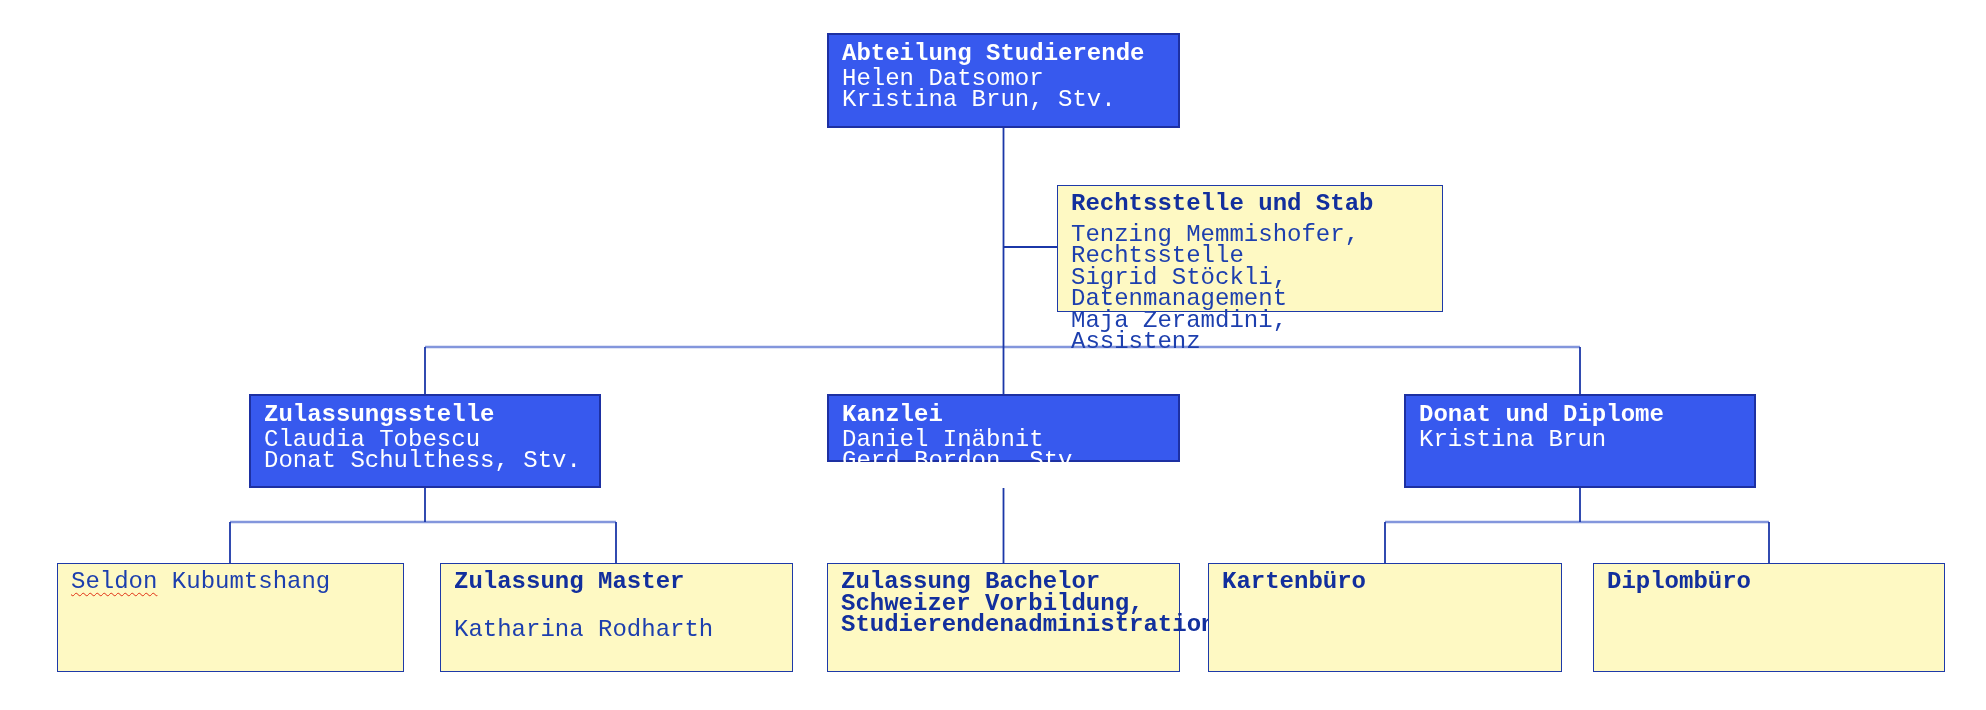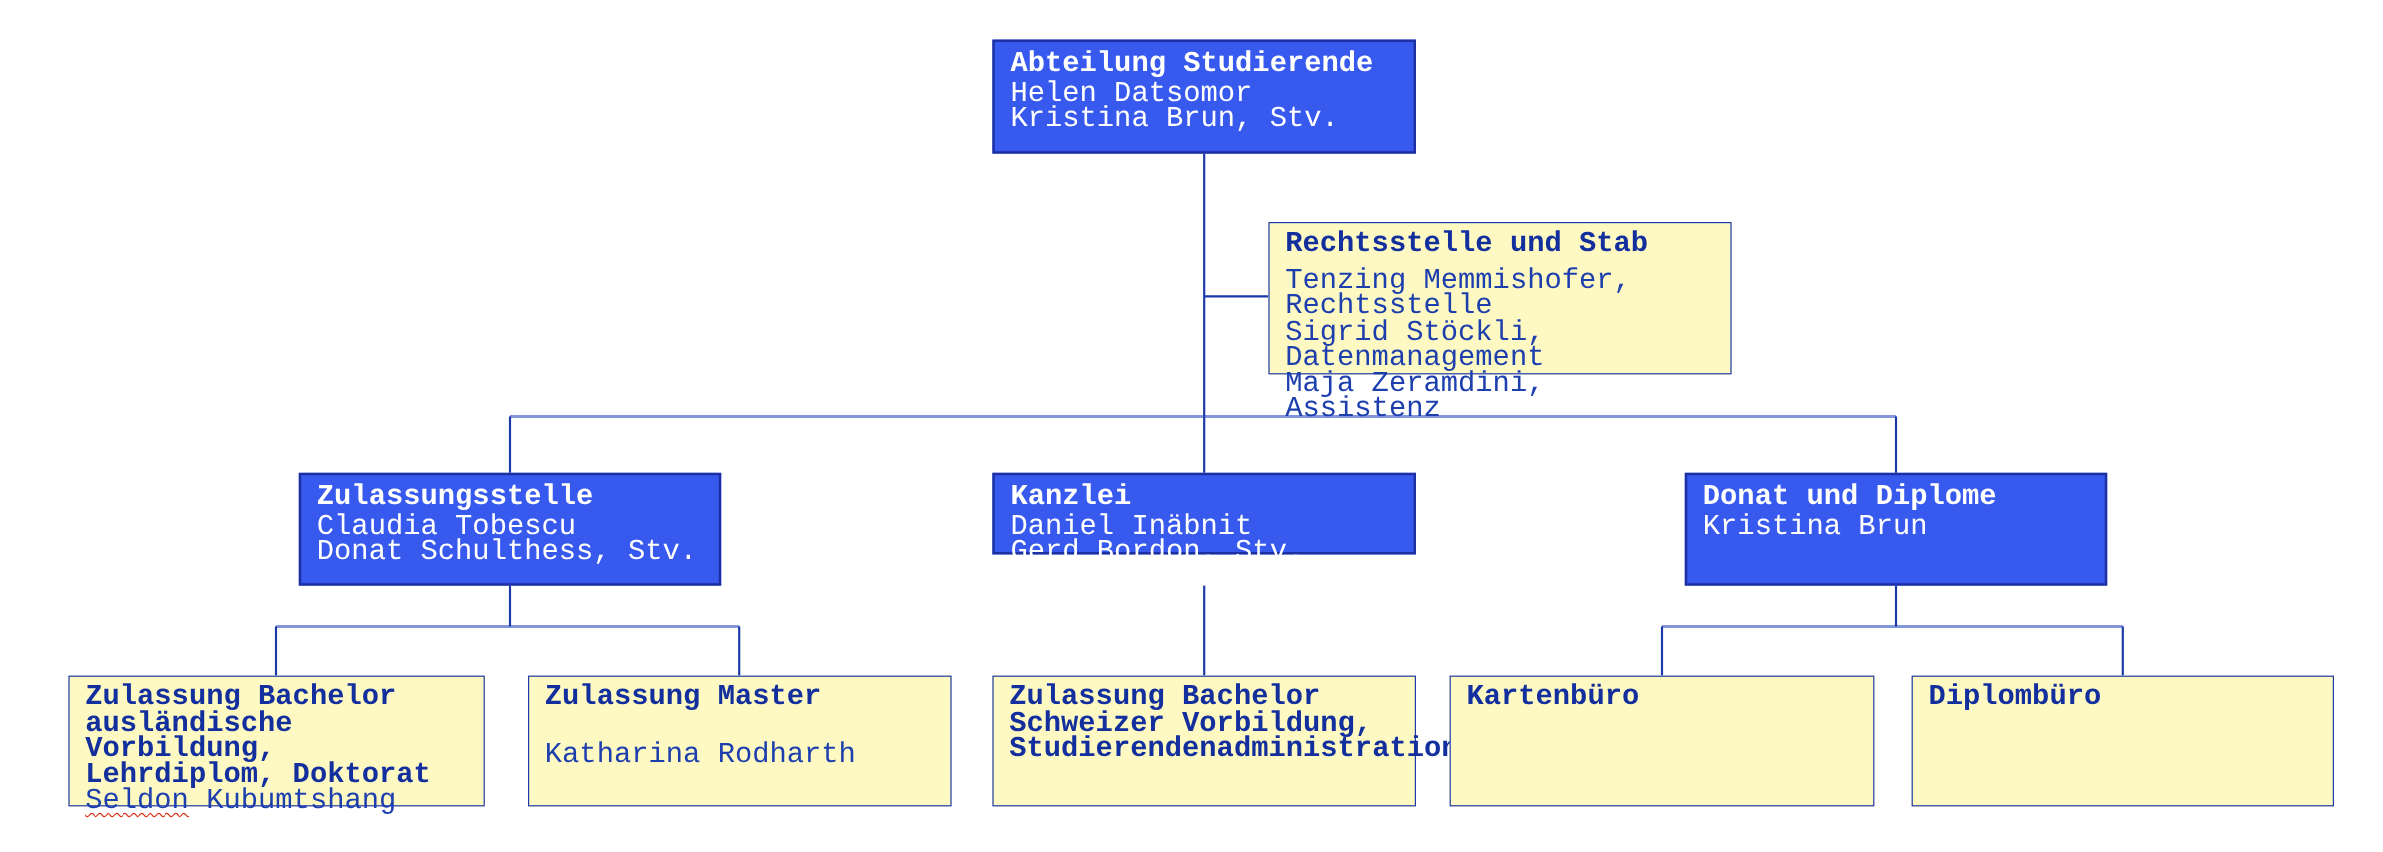--- a/index.html
+++ b/index.html
@@ -91,21 +91,20 @@
     <div class="node-line">Daniel Inäbnit</div>
     <div class="node-line">Gerd Bordon, Stv.</div>
   </div>
 
   <div class="node blue" id="nodeKarten">
     <div class="node-title">Donat und Diplome</div>
     <div class="node-line">Kristina Brun</div>
   </div>
 
   <div class="node white" id="nodeBachAusl">
-    <div class="node-title">Zulassung Bachelor ausländische Vorbildung, Lehrdiplom, Doktorat</div>
     <div class="node-line"><span class="misspelled">Seldon</span><span> Kubumtshang</span></div>
   </div>
 
   <div class="node white" id="nodeMaster">
     <div class="node-title">Zulassung Master</div>
     <div class="node-line">Katharina Rodharth</div>
   </div>
 
   <div class="node white" id="nodeBachCh">
     <div class="node-title">Zulassung Bachelor Schweizer Vorbildung, Studierendenadministration</div>

